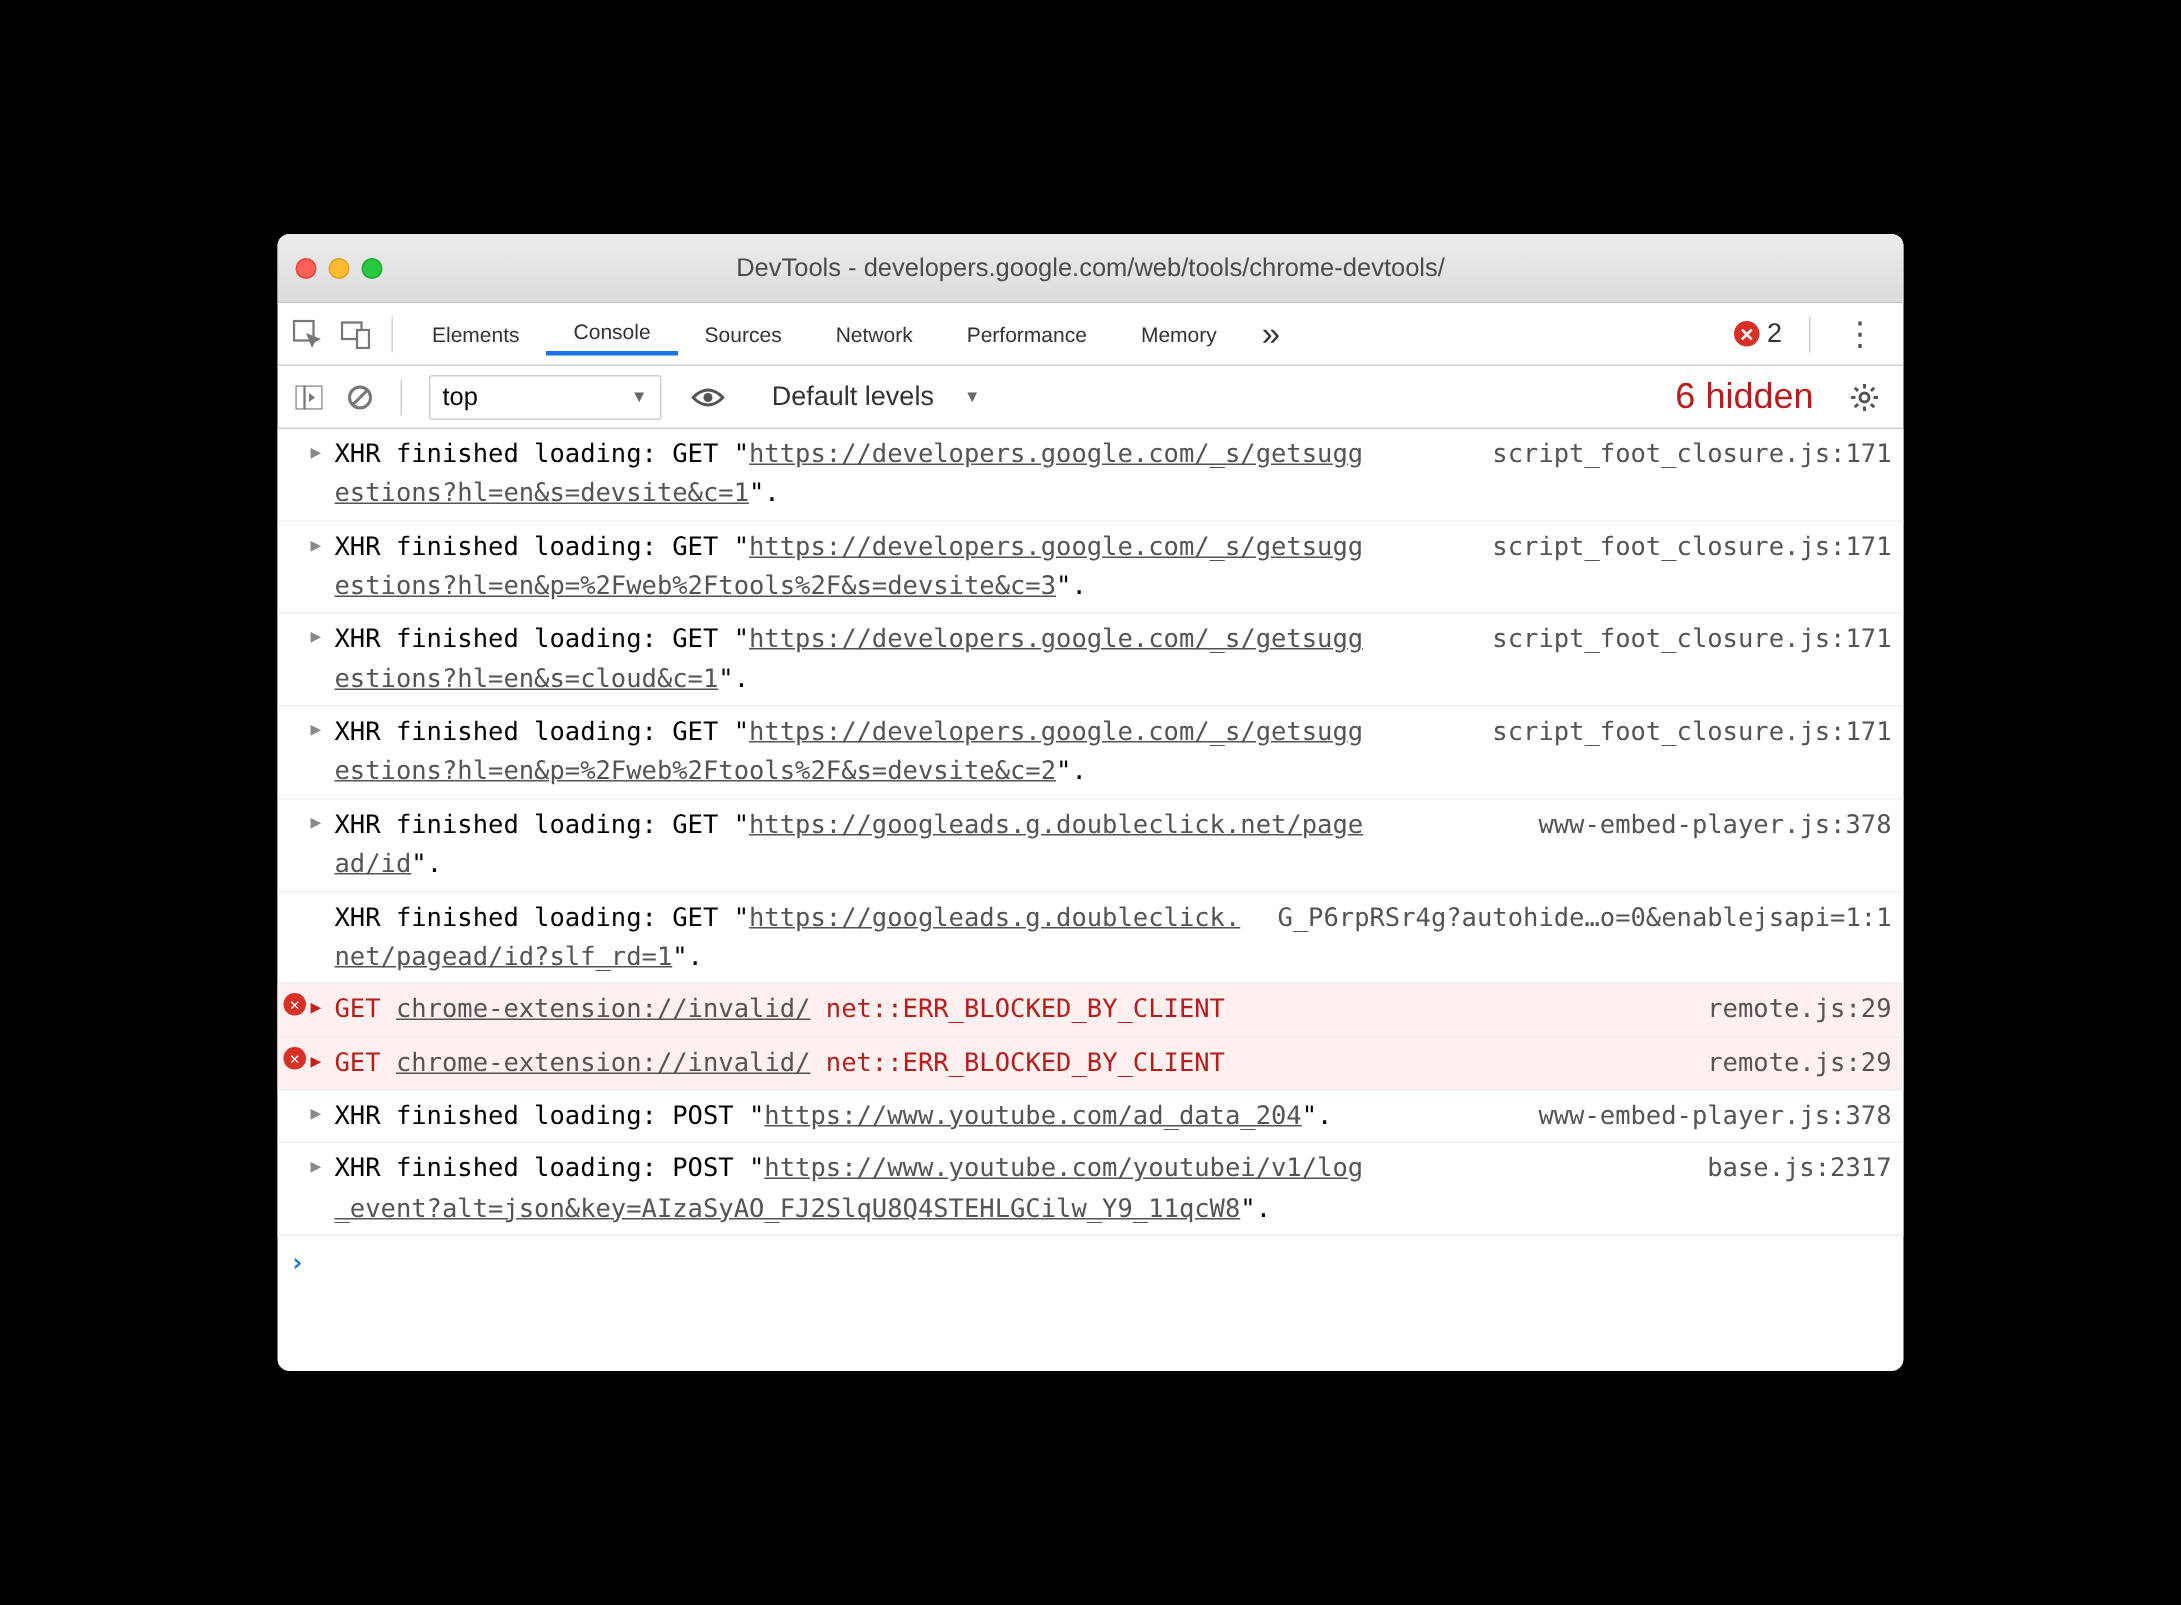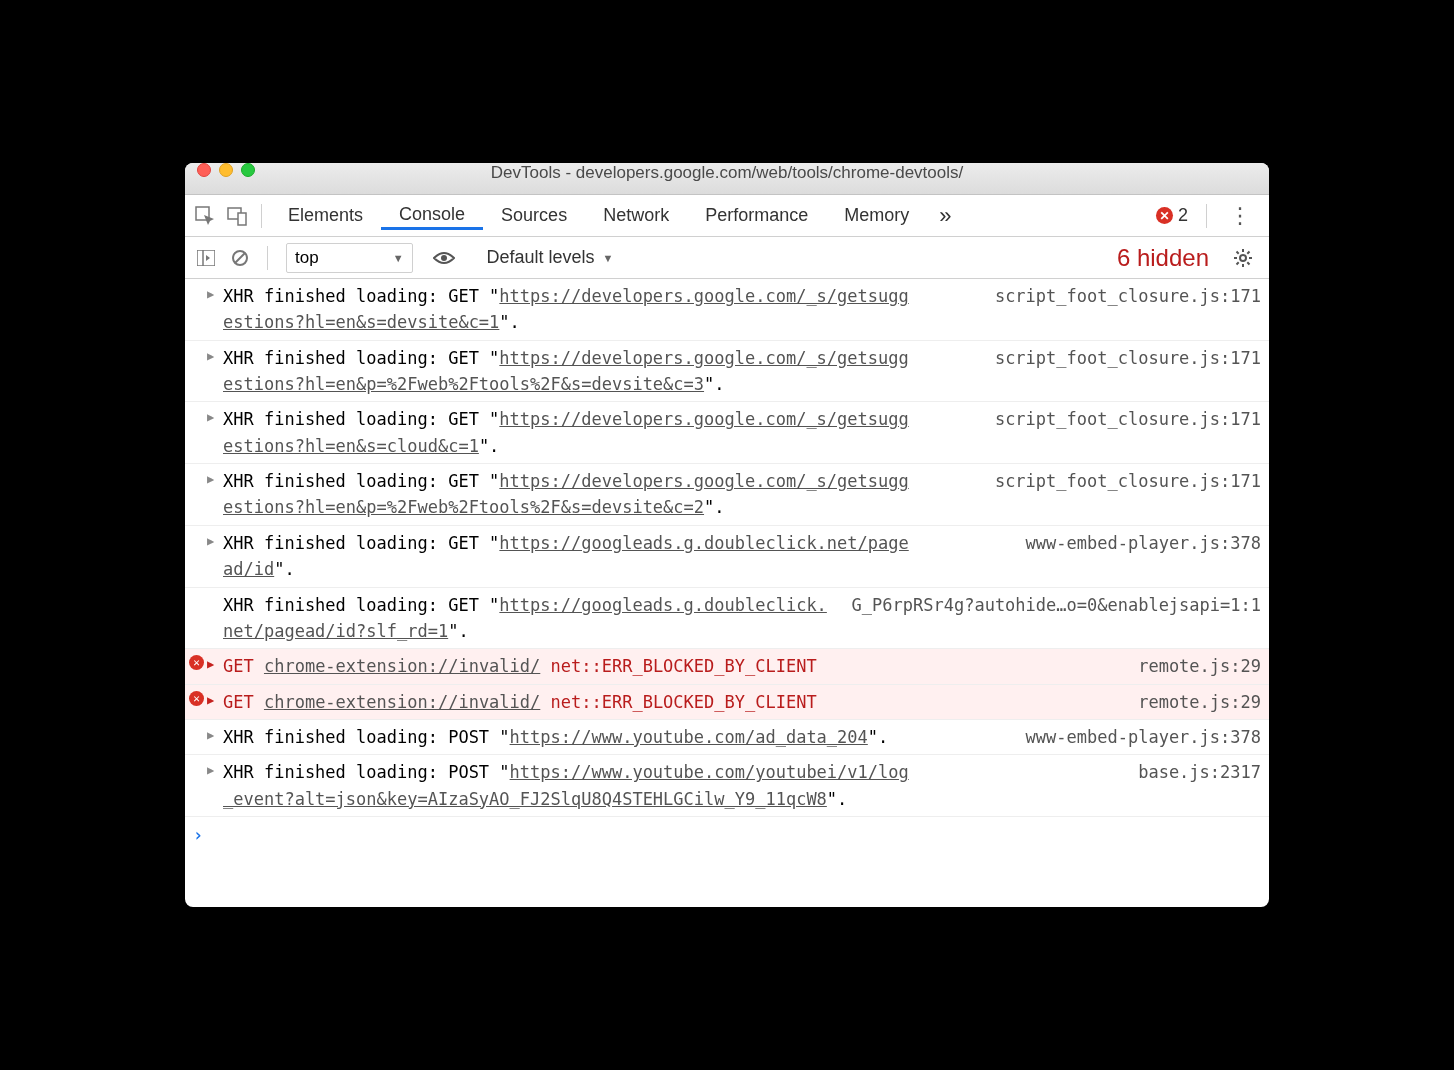--- a/index.html
+++ b/index.html
@@ -13,25 +13,25 @@
   justify-content: center;
 }
 .window {
   width: 1084px;
   background: #fff;
   border-radius: 8px;
   box-shadow: 0 20px 60px rgba(0,0,0,0.5);
   overflow: hidden;
 }
 .titlebar {
-  height: 32px;
+  height: 46px;
   background: linear-gradient(#ececec, #dcdcdc);
   border-bottom: 1px solid #c3c3c3;
   display: flex;
-  align-items: flex-start;
+  align-items: center;
   padding: 0 12px;
   position: relative;
 }
 .traffic-lights { display: flex; gap: 8px; }
 .dot { width: 14px; height: 14px; border-radius: 50%; }
 .dot.red { background: #ff5f57; border: 1px solid #e0443e; }
 .dot.yellow { background: #ffbd2e; border: 1px solid #dea123; }
 .dot.green { background: #28c940; border: 1px solid #1aab29; }
 .title {
   position: absolute;
@@ -57,21 +57,21 @@
   color: #6e6e6e;
   font-size: 18px;
 }
 .divider { width: 1px; height: 24px; background: #d0d0d0; margin: 0 8px; }
 .tabs { display: flex; align-items: center; flex: 1; }
 .tab {
   padding: 0 18px;
   height: 29px;
   display: flex;
   align-items: center;
-  font-size: 18px;
+  font-size: 14px;
   color: #333;
   cursor: pointer;
 }
 .tab.active { color: #333; border-bottom: 3px solid #1a73e8; }
 .overflow { padding: 0 12px; font-size: 22px; color: #333; }
 .err-badge {
   display: flex;
   align-items: center;
   gap: 5px;
   padding: 0 10px;
@@ -106,40 +106,40 @@
   justify-content: center;
   color: #6e6e6e;
 }
 .context-select {
   border: 1px solid #d0d0d0;
   border-radius: 2px;
   height: 30px;
   padding: 0 8px;
   display: flex;
   align-items: center;
-  gap: 74px;
+  gap: 102px;
   font-size: 17px;
   margin: 0 6px;
 }
 .eye { color: #555; font-size: 20px; padding: 0 10px; }
 .filter-input {
   border: 1px solid #d0d0d0;
   border-radius: 2px;
   height: 30px;
   width: 210px;
   padding: 0 8px;
   font-size: 17px;
 }
 .levels {
   font-size: 18px;
   color: #333;
   padding: 0 18px;
   display: flex;
   align-items: center;
-  gap: 8px;
+  gap: 20px;
 }
 .spacer { flex: 1; }
 .hidden-count { font-size: 24px; color: #b91c1c; padding: 0 10px; }
 .gear { padding: 0 10px; color: #555; font-size: 20px; }
 .console {
   font-family: Menlo, Consolas, monospace;
   font-size: 17px;
   background: #fff;
 }
 .row {

